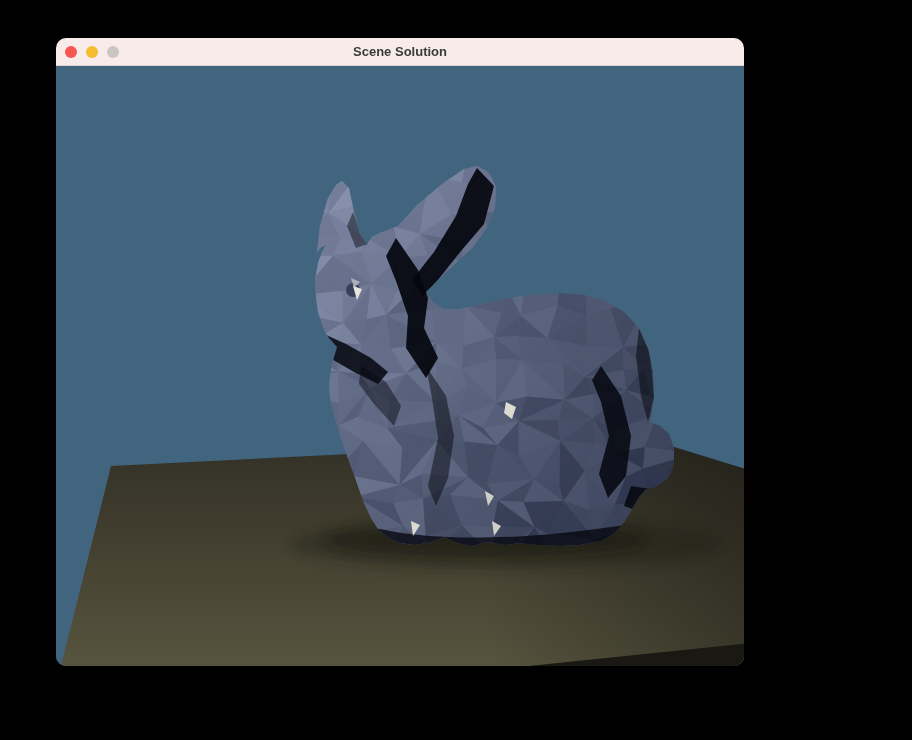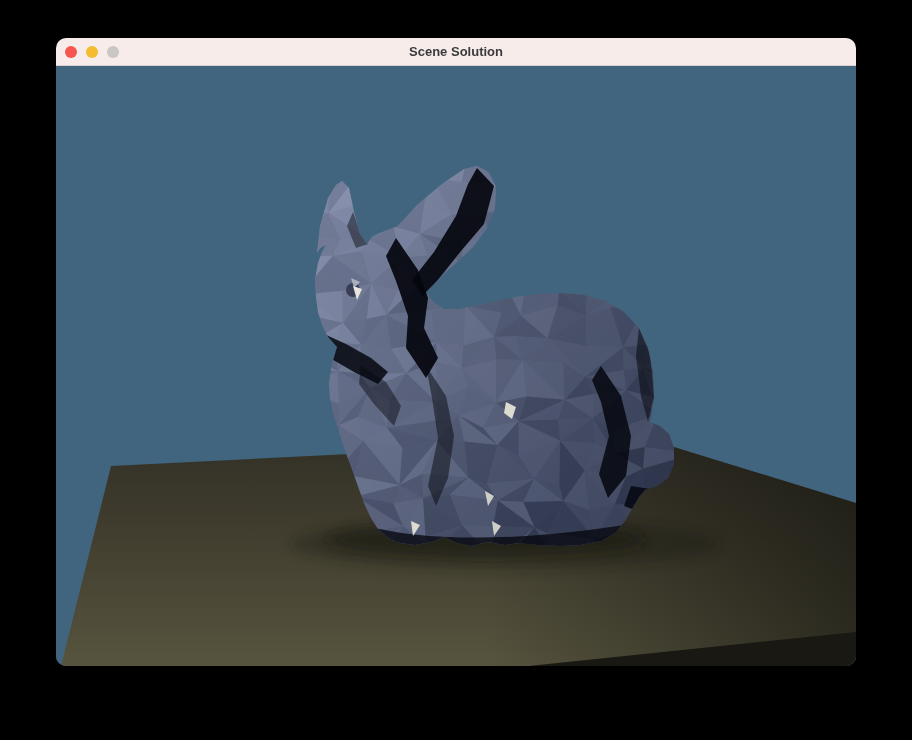--- a/index.html
+++ b/index.html
@@ -4,21 +4,21 @@
 <style>
   html,body{margin:0;padding:0;}
   body{
     width:912px;height:740px;
     background:#000;
     position:relative;
     overflow:hidden;
     font-family:"Liberation Sans", sans-serif;
   }
   .window{
-    position:absolute;left:56px;top:38px;width:800px;
+    position:absolute;left:56px;top:38px;width:688px;
     border-radius:10px;overflow:hidden;
     background:#000;
   }
   .titlebar{
     height:27px;
     background:var(--titlebar-bg,#f7ece9);
     border-bottom:1px solid rgba(0,0,0,0.10);
     position:relative;
     display:flex;align-items:center;
   }

